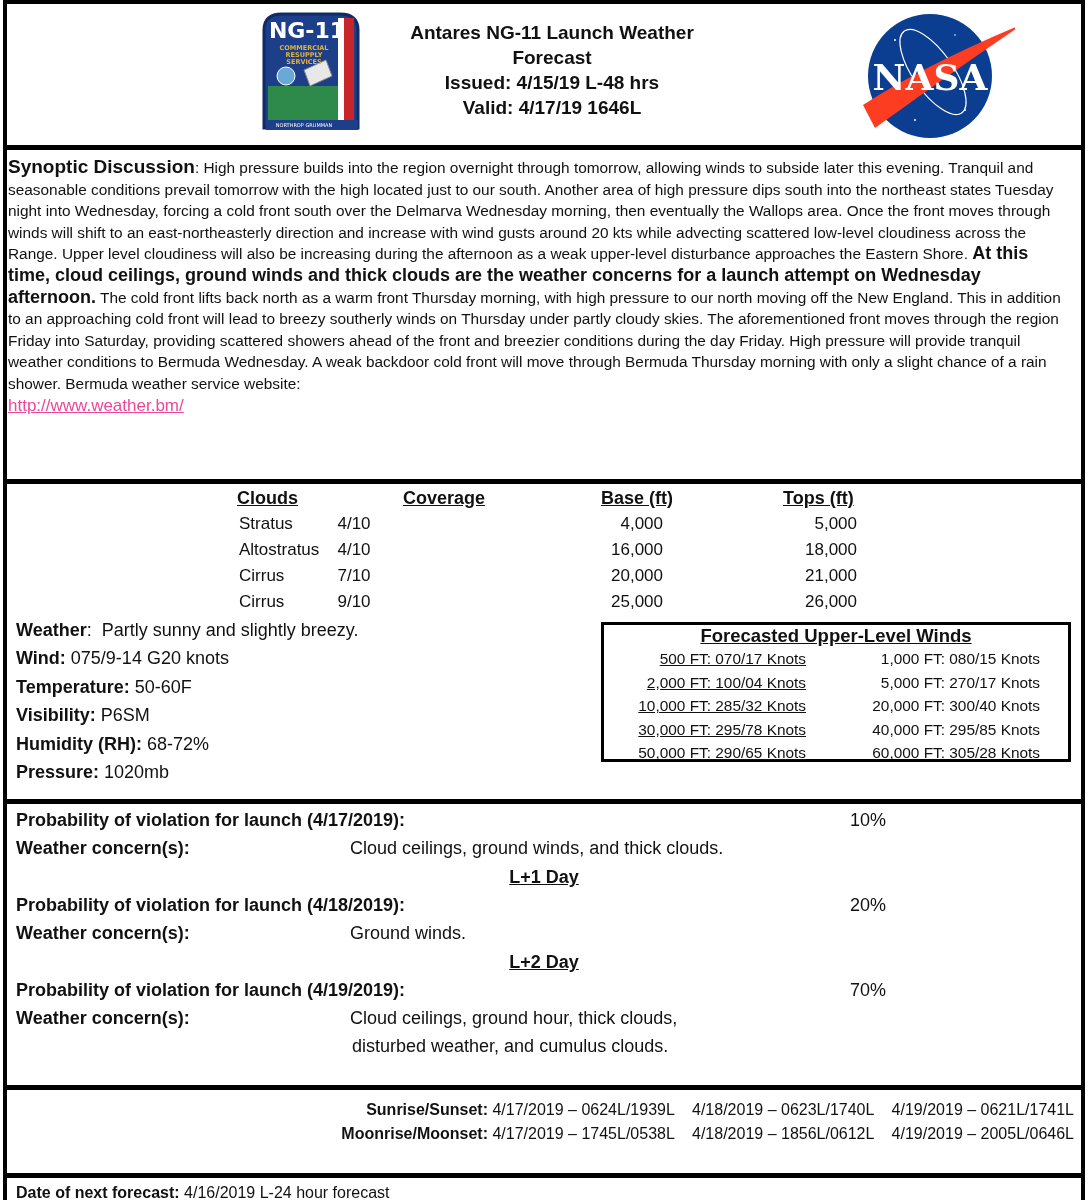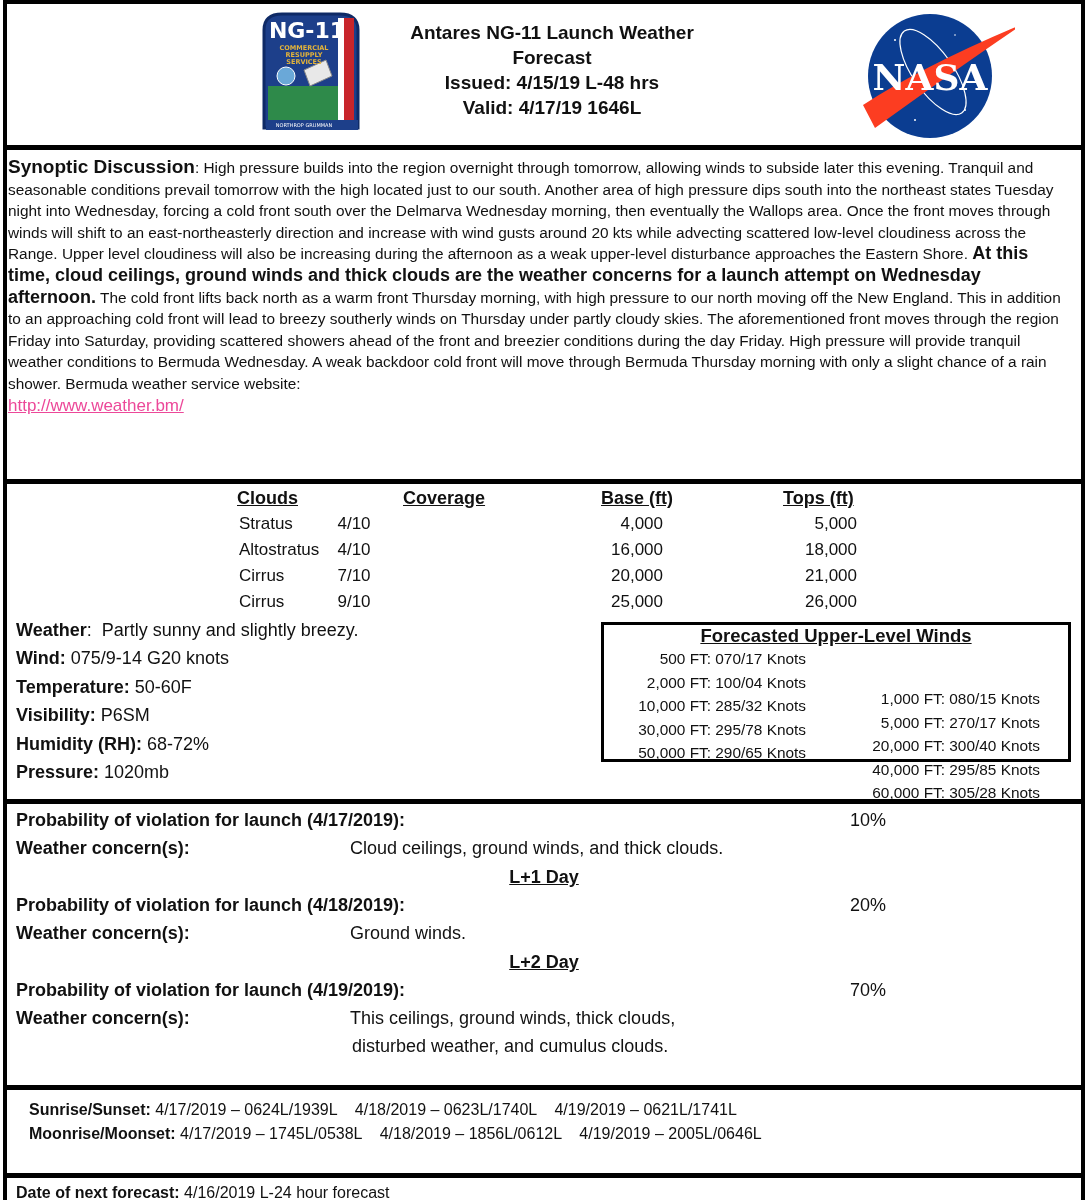--- a/index.html
+++ b/index.html
@@ -35,33 +35,33 @@
   .crow.data .c1 { left: 4px; } .crow.data .c2 { left: 0; width: 238px; text-align: center; }
   .crow.data .c3 { left: 348px; width: 80px; text-align: right; } .crow.data .c4 { left: 540px; width: 82px; text-align: right; }
 
   .params { position: absolute; left: 9px; top: 132px; font-size: 18px; line-height: 28.4px; }
   .params b { font-weight: bold; }
 
   .ulw { position: absolute; left: 594px; top: 138px; width: 470px; height: 140px; border: 3px solid #000; }
   .ulw-title { text-align: center; font-weight: bold; text-decoration: underline; font-size: 18.5px; margin-top: 0; }
   .ulw-grid { position: relative; margin-top: 0px; font-size: 15.4px; line-height: 23.6px; }
   .ulw-row { position: relative; height: 23.6px; }
-  .ulw-l { position: absolute; right: 262px; white-space: nowrap; }
-  .ulw-r { position: absolute; right: 28px; white-space: nowrap; margin-top: 40px; }
+  .ulw-l { position: absolute; right: 262px; white-space: nowrap; text-decoration: underline; }
+  .ulw-r { position: absolute; right: 28px; white-space: nowrap; }
 
   
   .prob { top: 800px; font-size: 18px; }
   .prow { position: absolute; left: 9px; width: 1060px; height: 28px; }
   .prow .pl { position: absolute; left: 0; font-weight: bold; }
   .prow .pv { position: absolute; left: 334px; }
   .prow .pp { position: absolute; left: 834px; }
   .dayhdr { position: absolute; left: 0; width: 1074px; text-align: center; font-weight: bold; text-decoration: underline; font-size: 18px; }
 
   
-  .sun { top: 1088px; padding: 6px 22px; font-size: 16px; line-height: 24px; }
+  .sun { top: 1088px; padding: 6px 7px; font-size: 16px; line-height: 24px; text-align: right; }
   .sun b { font-weight: bold; }
   .next { top: 1176px; padding: 4px 9px; font-size: 16px; }
   .next b { font-weight: bold; }
 </style>
 </head>
 <body>
 
 <div class="frame">
 
   <div class="section hdr">
@@ -199,21 +199,21 @@
       <span class="pl">Weather concern(s):</span>
       <span class="pv">Ground winds.</span>
     </div>
     <div class="dayhdr" style="top:148px;">L+2 Day</div>
     <div class="prow" style="top:176px;">
       <span class="pl">Probability of violation for launch (4/19/2019):</span>
       <span class="pp">70%</span>
     </div>
     <div class="prow" style="top:204px;">
       <span class="pl">Weather concern(s):</span>
-      <span class="pv">This ceilings, ground winds, thick clouds,</span>
+      <span class="pv">Cloud ceilings, ground hour, thick clouds,</span>
     </div>
     <div class="prow" style="top:232px;">
       <span class="pv" style="left:336px;">disturbed weather, and cumulus clouds.</span>
     </div>
   </div>
   <div class="hr" style="top:1081px;"></div>
 
   <div class="section sun">
     <div><b>Sunrise/Sunset:</b><span style="white-space:pre"> 4/17/2019 – 0624L/1939L    4/18/2019 – 0623L/1740L    4/19/2019 – 0621L/1741L</span></div>
     <div><b>Moonrise/Moonset:</b><span style="white-space:pre"> 4/17/2019 – 1745L/0538L    4/18/2019 – 1856L/0612L    4/19/2019 – 2005L/0646L</span></div>

